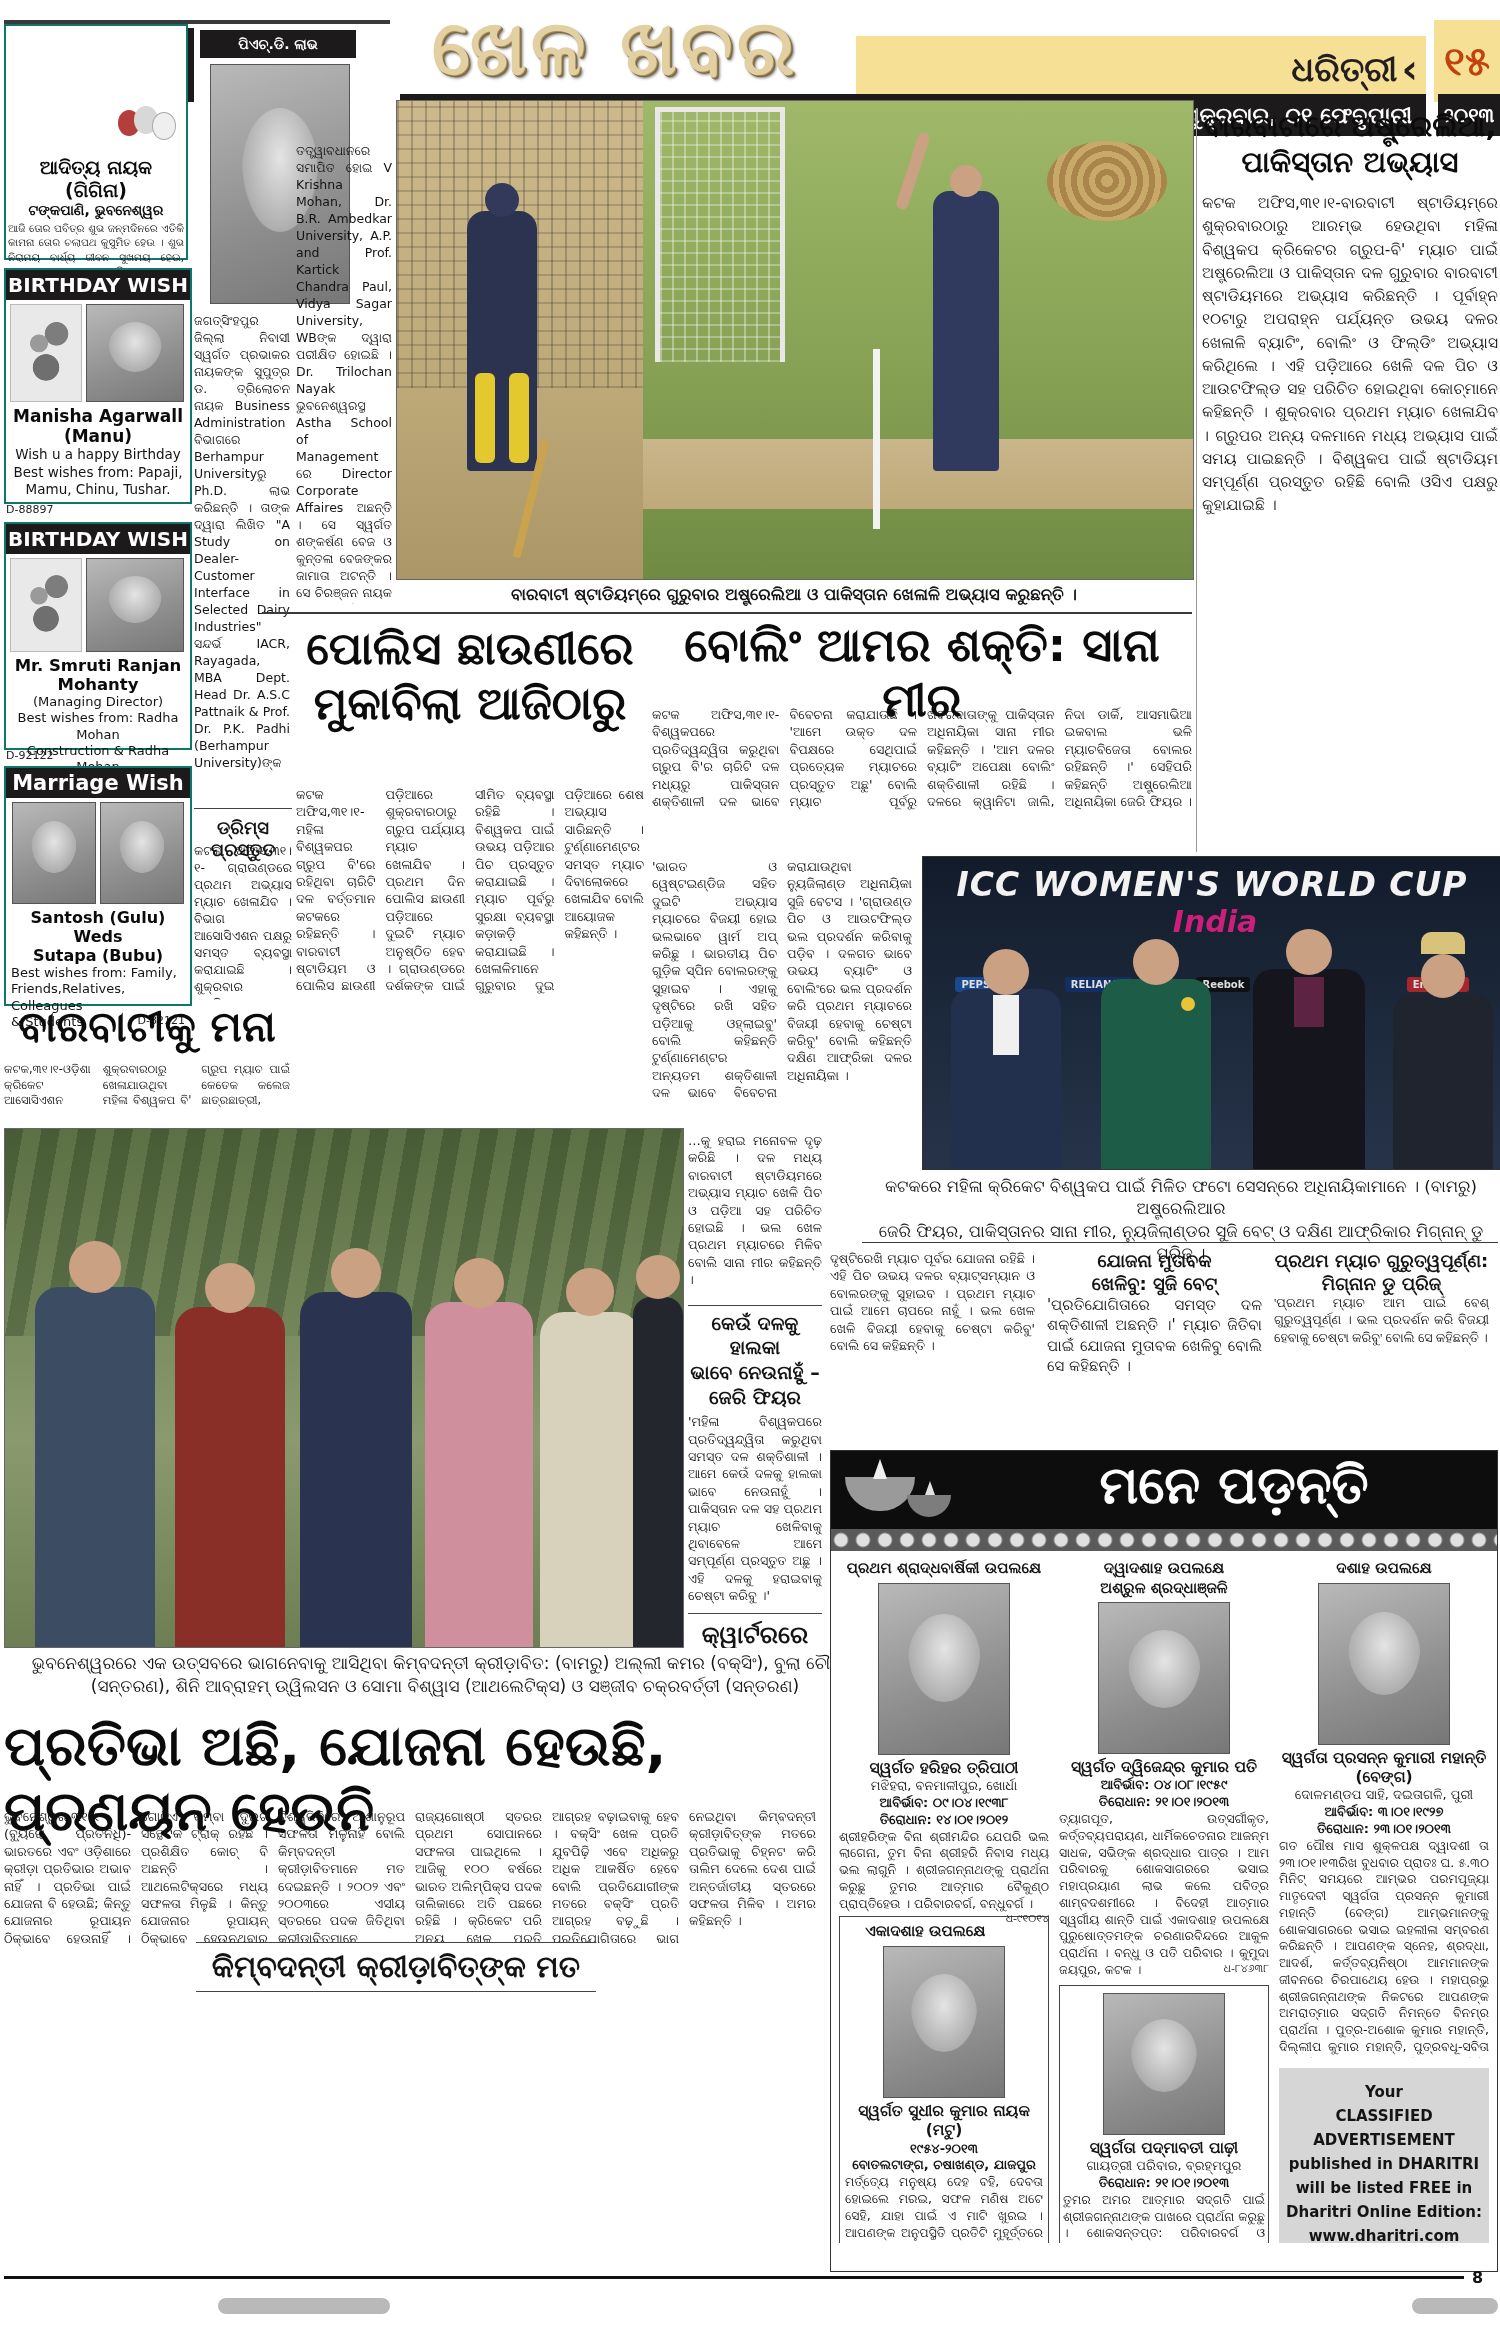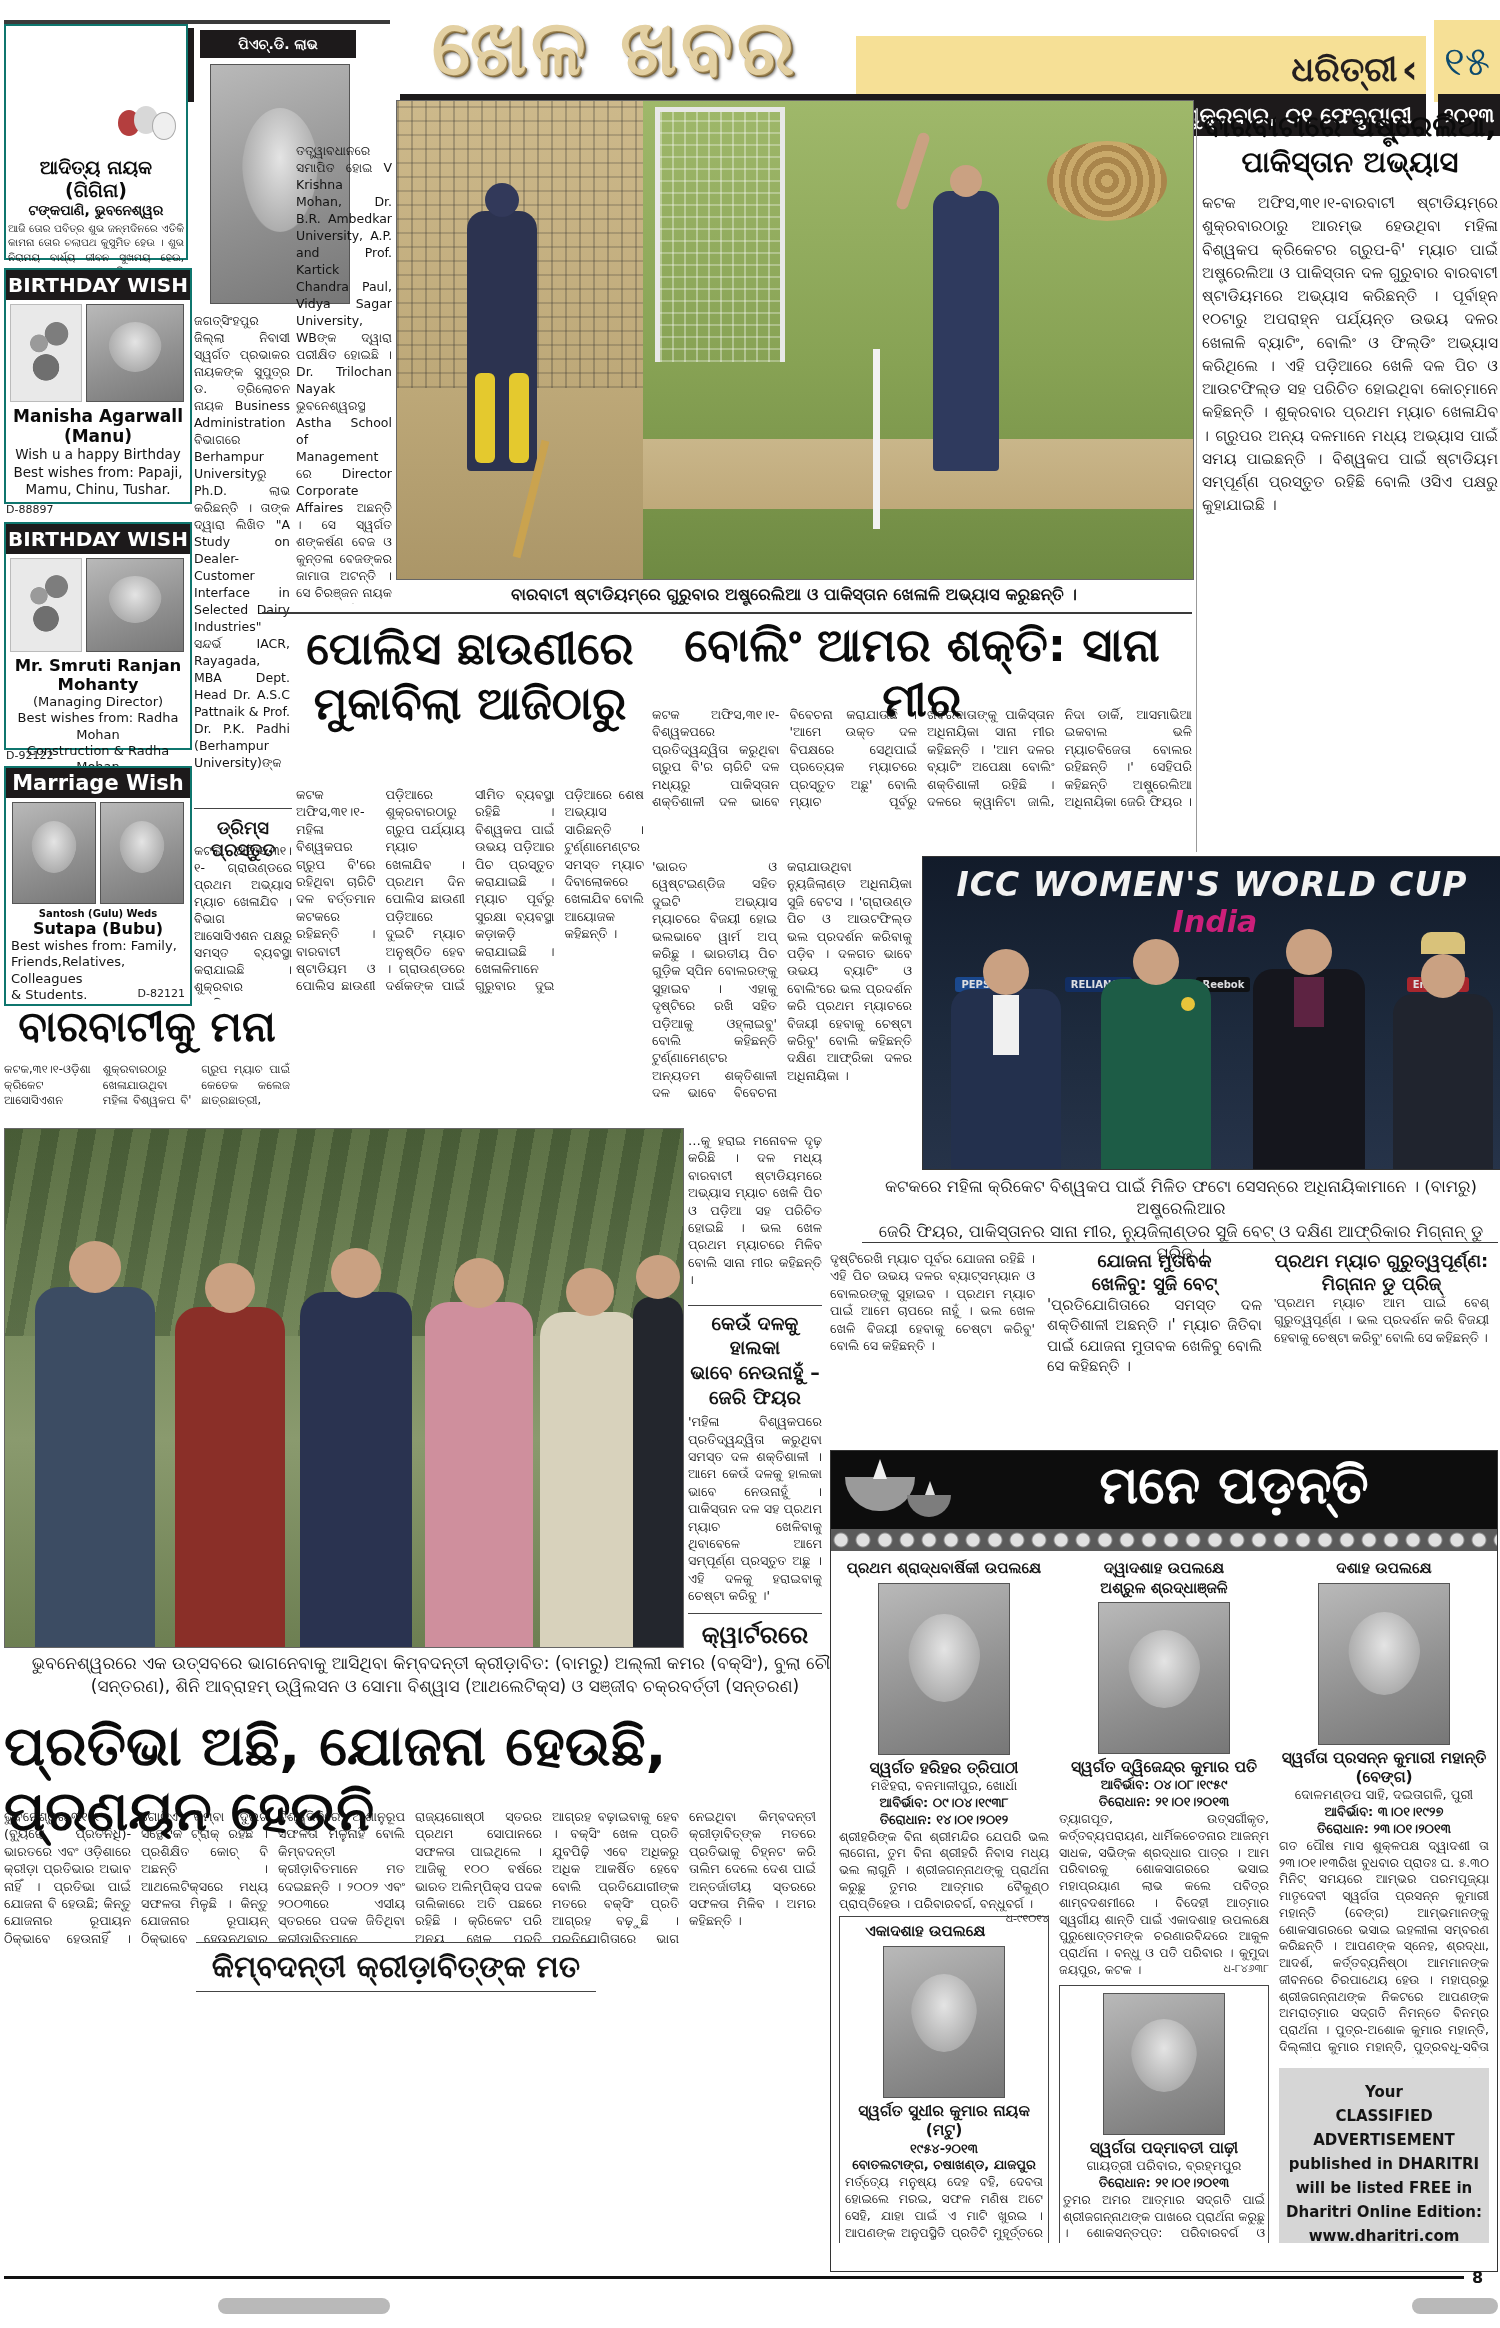--- a/index.html
+++ b/index.html
@@ -51,21 +51,21 @@
   <div class="abs" style="left:390px;top:2px;width:450px;height:92px;display:flex;align-items:center;justify-content:center;">
     <span style="font-size:76px;font-weight:bold;letter-spacing:4px;color:#e3d0a2;
                  text-shadow:1px 1px 0 #a08652,2px 2px 0 #7a653c,3px 3px 3px rgba(0,0,0,.55);">ଖେଳ ଖବର</span>
   </div>
 
   <div class="abs" style="left:856px;top:36px;width:570px;height:66px;background:#F6E096;display:flex;align-items:center;justify-content:flex-end;padding-right:8px;box-sizing:border-box;">
     <span style="font-size:34px;font-weight:bold;color:#241f1f;">ଧରିତ୍ରୀ</span>
     <span style="font-size:40px;font-weight:bold;color:#241f1f;margin-left:4px;">‹</span>
   </div>
   <div class="abs" style="left:1434px;top:20px;width:66px;height:82px;background:#F6E096;display:flex;align-items:center;justify-content:center;">
-    <span style="font-size:40px;font-weight:normal;color:#0c4a6e;">୧୫</span>
+    <span style="font-size:40px;font-weight:bold;color:#c2410c;">୧୫</span>
   </div>
 
   <div class="abs blackbar" style="left:400px;top:94px;width:1026px;height:42px;display:flex;align-items:center;justify-content:flex-end;padding-right:14px;box-sizing:border-box;">
     <span style="font-size:22px;font-weight:bold;">ଶୁକ୍ରବାର, ୦୧ ଫେବୃୟାରୀ</span>
   </div>
   <div class="abs blackbar" style="left:1438px;top:94px;width:62px;height:42px;display:flex;align-items:center;justify-content:center;">
     <span style="font-size:20px;font-weight:bold;">୨୦୧୩</span>
   </div>
   <div class="abs rule" style="left:4px;top:20px;width:386px;height:4px;"></div>
 
@@ -122,21 +122,21 @@
   <div class="abs adbox" style="left:4px;top:766px;width:184px;height:236px;">
     <div class="adhead" style="font-size:21px;padding:3px 0;">Marriage Wish</div>
     <div style="display:flex;gap:4px;padding:4px;justify-content:center;">
       <div class="photo" style="width:82px;height:100px;">
           <div class="face"></div>
         </div>
       <div class="photo" style="width:82px;height:100px;">
           <div class="face"></div>
         </div>
     </div>
-    <div class="hl" style="font-size:10px;">Santosh (Gulu)  Weds</div>
+    <div class="hl" style="font-size:16px;">Santosh (Gulu)  Weds</div>
     <div class="hl" style="font-size:16px;">Sutapa (Bubu)</div>
     <div style="text-align:left;font-size:13px;line-height:1.25;padding:0 5px;">
       <div>Best wishes from: Family,</div>
       <div>Friends,Relatives, Colleagues</div>
       <div>
         <span>&amp; Students.</span>
         <span class="code" style="float:right;">D-82121</span>
       </div>
     </div>
   </div>

